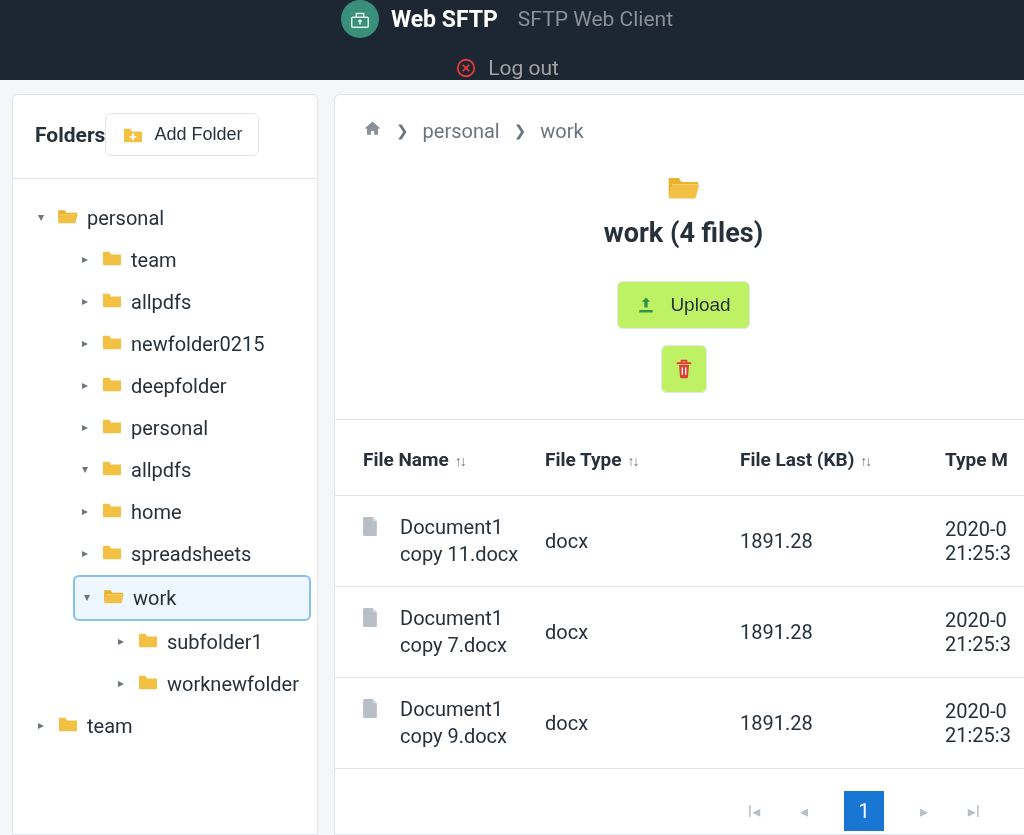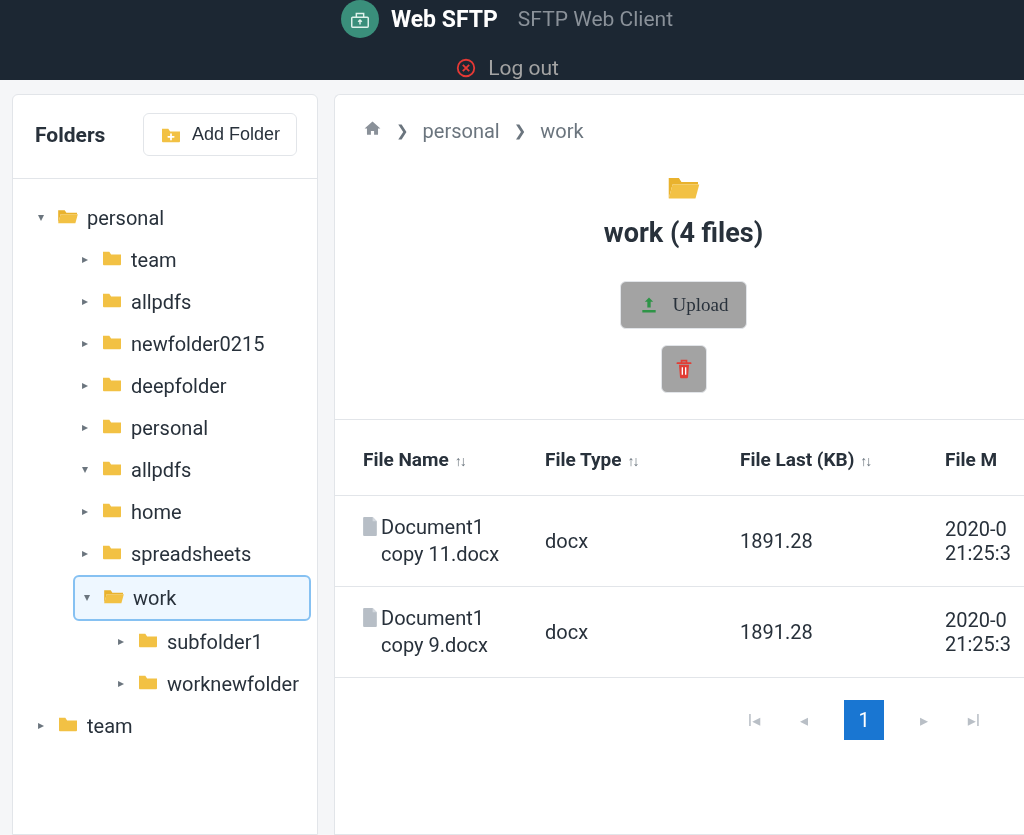--- a/index.html
+++ b/index.html
@@ -61,21 +61,21 @@
   
   .sidebar {
     width: 306px;
     background: var(--panel-bg);
     border: 1px solid var(--border);
     border-radius: 6px 6px 0 0;
     display:flex; flex-direction:column;
     overflow:hidden;
   }
   .sidebar-head {
-    display:flex; align-items:center; justify-content:space-between;
+    display:flex; align-items:center; justify-content:flex-start;
     padding: 18px 20px 22px 22px;
     border-bottom: 1px solid var(--border);
   }
   .sidebar-title { font-weight:700; font-size:21px; }
   .add-folder-btn {
     display:flex; align-items:center; gap:10px;
     border:1px solid var(--border); border-radius:6px;
     background:#fff; padding: 10px 16px; font-size:18px;
     color: var(--text); cursor:pointer;
   }
@@ -127,22 +127,22 @@
     padding: 22px 20px 26px 28px;
     border-bottom: 1px solid var(--border);
     flex-direction: column;
   }
   .title-row .folder-big { width:34px; height:28px; }
   .title-text { font-size:27px; font-weight:700; }
   .title-row .spacer { flex:1; }
   .btn {
     display:flex; align-items:center; gap:14px;
     border:1px solid var(--border); border-radius:6px;
-    background:#a3a3a3; padding: 12px 18px; font-size:19px;
-    color: var(--text); cursor:pointer;font-family:Liberation Serif, serif;
+    background:#bef264; padding: 12px 18px; font-size:19px;
+    color: var(--text); cursor:pointer;
   }
   .btn.icon-only { padding: 12px 12px; }
 
   table.files {
     width:100%;
     border-collapse: collapse;
     table-layout: fixed;
   }
   table.files th {
     text-align:left;
@@ -156,21 +156,21 @@
     padding: 18px 10px;
     border-bottom:1px solid var(--border);
     font-size:20px;
     vertical-align: middle;
   }
   .col-name { width:200px; padding-left:28px !important;}
   .col-type { width:195px; }
   .col-size { width:205px; }
   .col-mod  { width: 90px; }
   .sort-ic { color: var(--muted); font-size:14px; margin-left:6px; letter-spacing:-2px;}
-  .fname { display:flex; align-items:flex-start; gap:3px; line-height:1.35;}
+  .fname { display:flex; align-items:flex-start; gap:22px; line-height:1.35;}
   .file-icon { width:15px; height:19px; flex:0 0 15px; margin-top:3px;}
 
   .pager {
     display:flex; align-items:center; justify-content:flex-end;
     gap: 30px;
     padding: 22px 40px 30px 0;
   }
   .pager .pbtn {
     color:#b9bfc6; font-size:16px; cursor:pointer;
     width:20px; text-align:center;
@@ -360,21 +360,21 @@
           <th class="col-name">
             <span>File Name</span><span class="sort-ic">↑↓</span>
           </th>
           <th class="col-type">
             <span>File Type</span><span class="sort-ic">↑↓</span>
           </th>
           <th class="col-size">
             <span>File Last (KB)</span><span class="sort-ic">↑↓</span>
           </th>
           <th class="col-mod">
-            <span>File M</span>
+            <span>Type M</span>
           </th>
         </tr>
       </thead>
       <tbody id="file-rows">
           <tr>
             <td class="col-name">
               <div class="fname">
                 <span><svg class="file-icon" viewBox="0 0 14 18">
                     <path d="M1 0 h8 l4 4 v13 a1 1 0 0 1 -1 1 H1 a1 1 0 0 1 -1 -1 V1 a1 1 0 0 1 1 -1 Z" fill="#b7bec6"></path>
                     <path d="M9 0 v4 h4" fill="#d4d9df"></path>
@@ -387,20 +387,35 @@
             <td class="col-mod" style="white-space:pre-line;">2020-0
 21:25:3</td>
           </tr>
           <tr>
             <td class="col-name">
               <div class="fname">
                 <span><svg class="file-icon" viewBox="0 0 14 18">
                     <path d="M1 0 h8 l4 4 v13 a1 1 0 0 1 -1 1 H1 a1 1 0 0 1 -1 -1 V1 a1 1 0 0 1 1 -1 Z" fill="#b7bec6"></path>
                     <path d="M9 0 v4 h4" fill="#d4d9df"></path>
                   </svg></span>
+                <span>Document1 copy 7.docx</span>
+              </div>
+            </td>
+            <td class="col-type">docx</td>
+            <td class="col-size">1891.28</td>
+            <td class="col-mod" style="white-space:pre-line;">2020-0
+21:25:3</td>
+          </tr>
+          <tr>
+            <td class="col-name">
+              <div class="fname">
+                <span><svg class="file-icon" viewBox="0 0 14 18">
+                    <path d="M1 0 h8 l4 4 v13 a1 1 0 0 1 -1 1 H1 a1 1 0 0 1 -1 -1 V1 a1 1 0 0 1 1 -1 Z" fill="#b7bec6"></path>
+                    <path d="M9 0 v4 h4" fill="#d4d9df"></path>
+                  </svg></span>
                 <span>Document1 copy 9.docx</span>
               </div>
             </td>
             <td class="col-type">docx</td>
             <td class="col-size">1891.28</td>
             <td class="col-mod" style="white-space:pre-line;">2020-0
 21:25:3</td>
           </tr>
         </tbody>
     </table>

